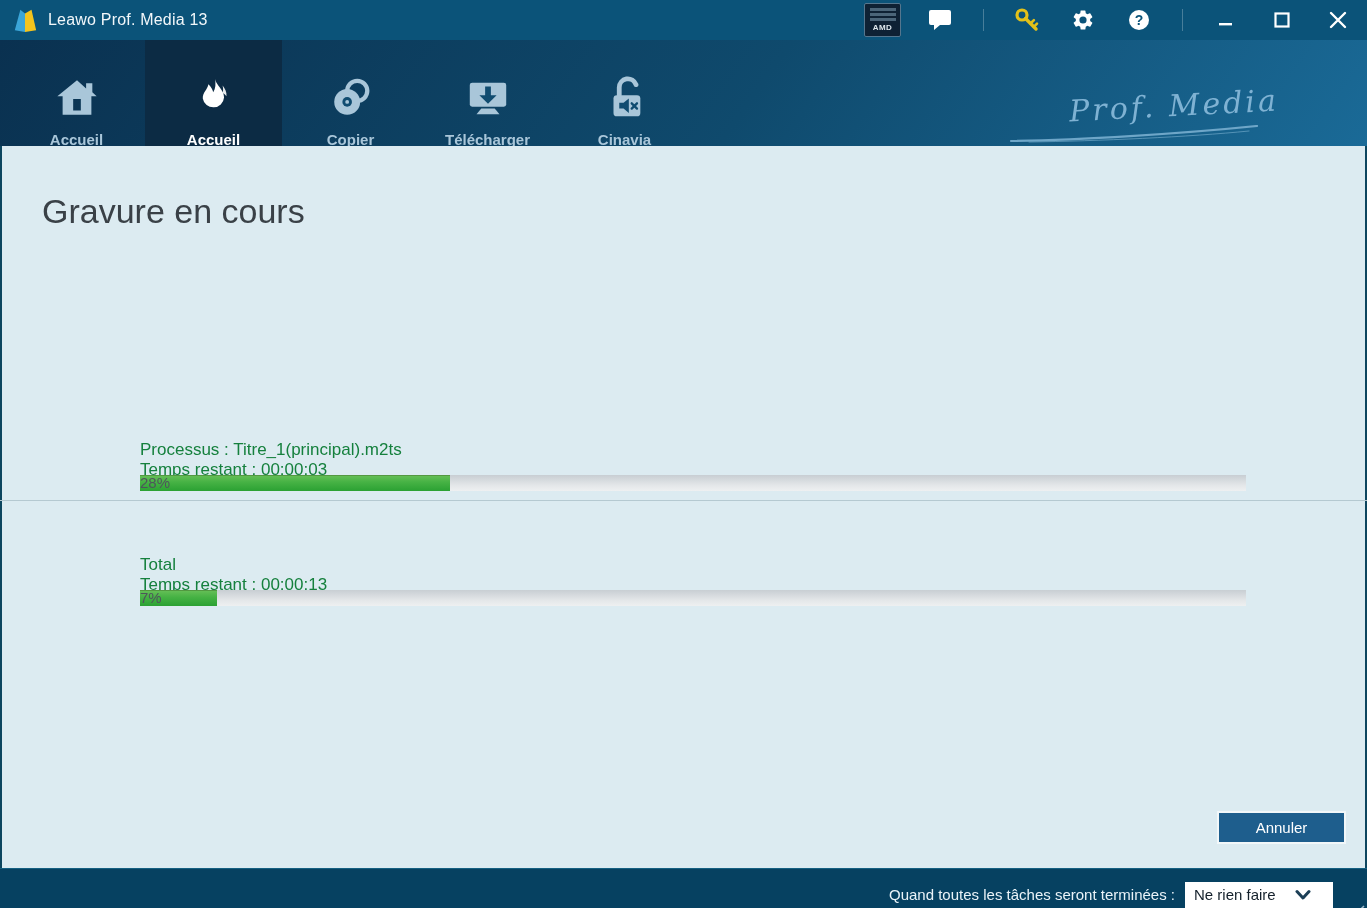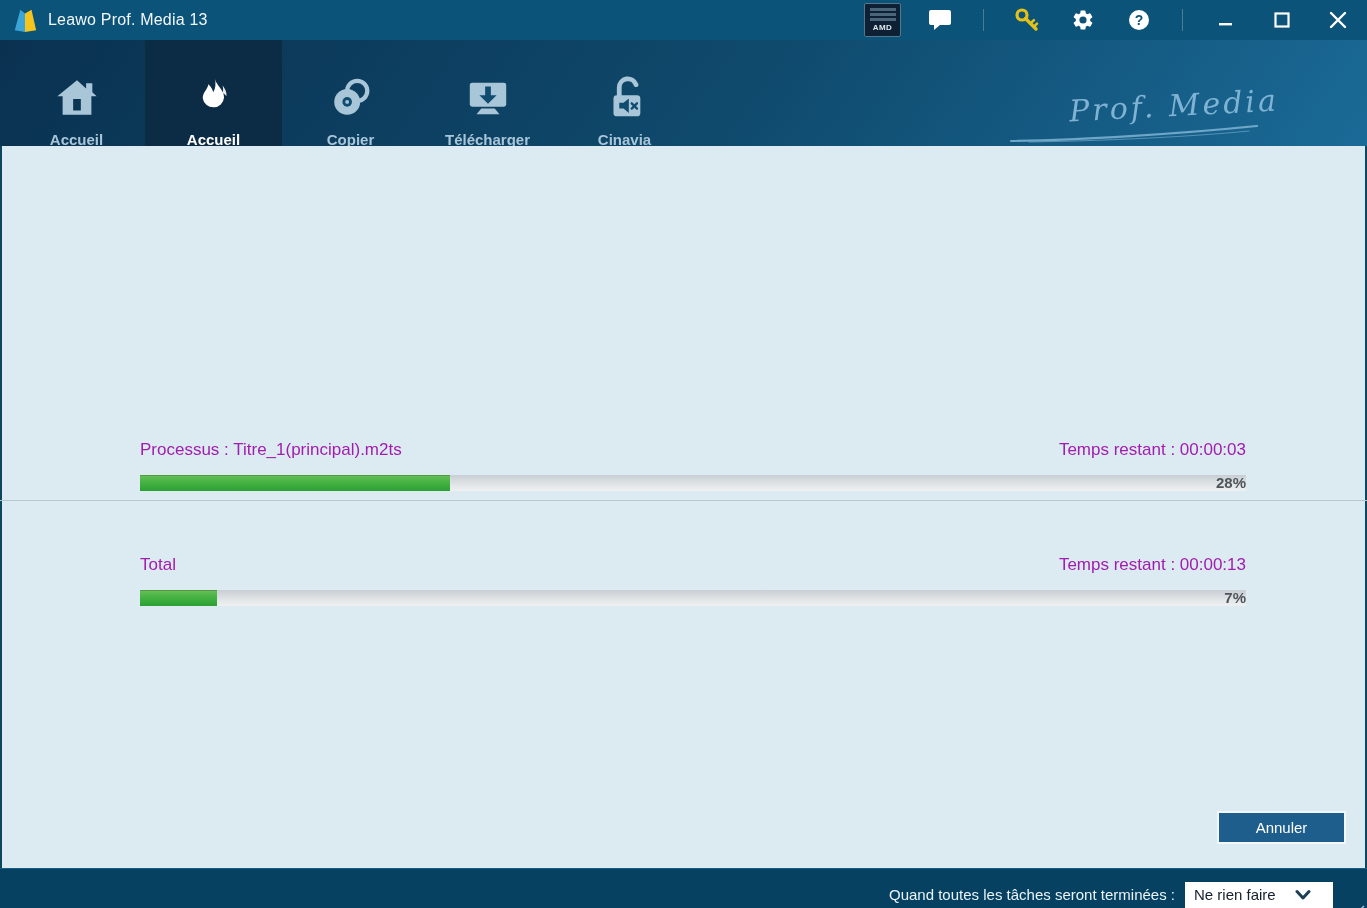--- a/index.html
+++ b/index.html
@@ -26,30 +26,30 @@
   .tab .icon { height:56px; display:flex; align-items:center; justify-content:center; }
   .tab-label { font-size:15px; font-weight:bold; margin-top:4px; }
   .tab.active { background:#0c2b44; color:#ffffff; }
   .brand { position:absolute; right:88px; top:48px; text-align:center; color:#7fb2d3; }
   .brand-text { font-family:"DejaVu Serif","Liberation Serif",serif; font-style:italic; font-size:30px; letter-spacing:3px; transform:rotate(-3deg); display:inline-block; }
   .brand-swoosh { display:block; margin-top:2px; margin-left:-60px; }
 
   
   .content { position:relative; height:722px; background:#dcebf1; border-left:2px solid #0d465f; border-right:2px solid #0d465f; }
   .page-title { position:absolute; left:40px; top:46px; font-size:34px; font-weight:400; color:#3a4147; }
-  .task-head { position:absolute; left:138px; right:119px; display:flex; justify-content:space-between; font-size:17px; color:#a21caf; }
+  .task-head { position:absolute; left:138px; right:119px; display:flex; justify-content:space-between; font-size:17px; color:#15803d;flex-direction:column; }
   .task-head-1 { top:294px; }
   .task-head-2 { top:409px; }
   .bar { position:absolute; left:138px; right:119px; height:16px; background:linear-gradient(#c8ced3,#e4e7e9 65%,#eef0f1); }
   .bar-1 { top:329px; }
   .bar-2 { top:444px; }
   .bar-fill { position:absolute; left:0; top:0; bottom:0; width:0;
     background:linear-gradient(#68c058 0%,#46b244 45%,#2ba133 100%);
     box-shadow:inset 0 1px 0 rgba(70,120,50,.55); }
-  .bar-pct { position:absolute; left:0; right:0; top:0; text-align:right; line-height:16px; font-size:15px; color:#4e555b;font-weight:bold; }
+  .bar-pct { position:absolute; left:0; right:0; top:0; text-align:left; line-height:16px; font-size:15px; color:#4e555b; }
   .divider { position:absolute; left:-2px; right:-2px; top:354px; height:1px; background:#b5c9d1; }
   .cancel-btn { position:absolute; right:19px; top:665px; width:129px; height:33px; background:#1e5e8d;
     border:2px solid #f2f7f9; color:#ffffff; font-size:15px; font-family:inherit; cursor:pointer; }
 
   
   .footer { position:relative; height:52px; background:#064161; border-top:1px solid #156082;
     display:flex; align-items:center; justify-content:flex-end; padding-right:34px; gap:10px; }
   .footer-prompt { color:#eaf3f8; font-size:15px; }
   .dropdown { width:148px; height:26px; background:#ffffff; display:flex; align-items:center; padding:0 22px 0 9px; cursor:pointer; }
   .dropdown-value { flex:1; font-size:15px; color:#14202b; white-space:nowrap; overflow:hidden; }
@@ -177,20 +177,21 @@
     <div class="brand">
       <span class="brand-text">Prof. Media</span>
       <svg class="brand-swoosh" width="250" height="18" viewBox="0 0 250 18">
         <path d="M2 16 C 70 15, 170 9, 248 1" fill="none" stroke="#6ea6c8" stroke-width="2.2" stroke-linecap="round"></path>
         <path d="M20 17 C 90 16, 180 12, 240 6" fill="none" stroke="#6ea6c8" stroke-width="1" stroke-linecap="round" opacity=".7"></path>
       </svg>
     </div>
   </div>
 
   <div class="content">
+    <h1 class="page-title">Gravure en cours</h1>
 
     <div class="task-head task-head-1">
       <span>Processus : Titre_1(principal).m2ts</span>
       <span>Temps restant : 00:00:03</span>
     </div>
     <div class="bar bar-1">
       <div class="bar-fill" style="width: 28%;"></div>
       <div class="bar-pct">28%</div>
     </div>
 

